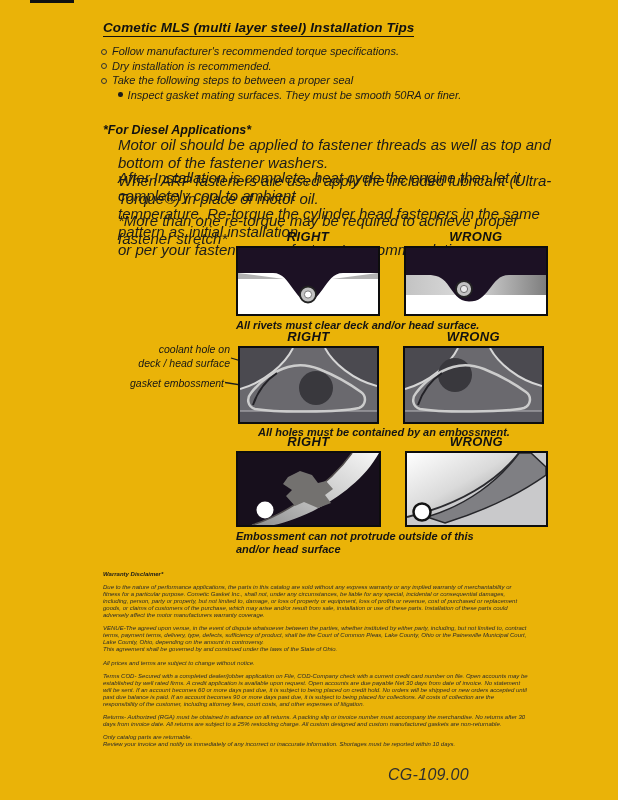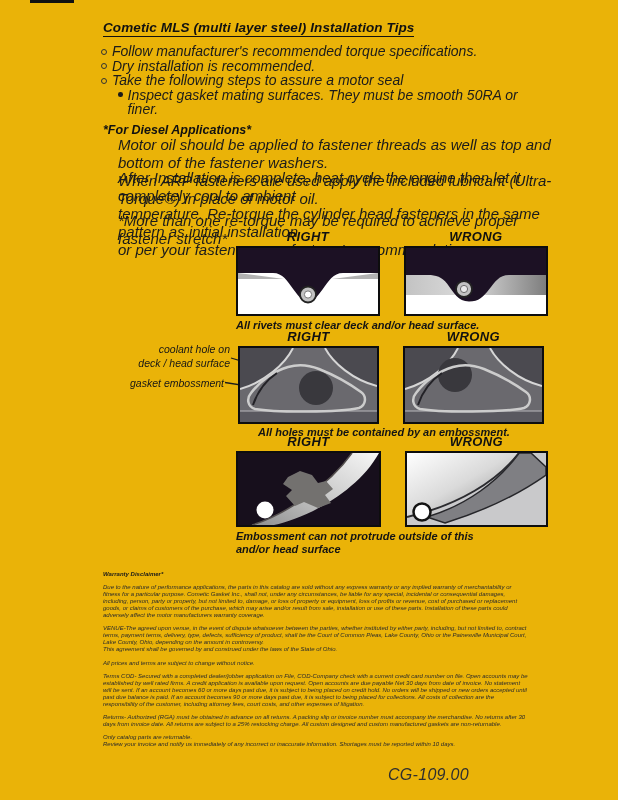--- a/index.html
+++ b/index.html
@@ -2,21 +2,21 @@
 <html><head>
 <meta charset="utf-8">
 <style>
   html,body{margin:0;padding:0;background:#ffffff;}
   .page{position:relative;width:618px;height:800px;background:#eab308;overflow:hidden;
         font-family:"Liberation Sans","DejaVu Sans",sans-serif;color:#1b1b1b;font-style:italic;}
   .abs{position:absolute;}
   .crop-mark{left:30px;top:0;width:44px;height:3px;background:#111;}
   .title{left:103px;top:20px;font-size:13.5px;font-weight:bold;color:#111;
          border-bottom:1.6px solid #111;padding-bottom:1px;letter-spacing:.1px;}
-  .tips{left:101px;top:44px;width:440px;font-size:14px;line-height:14.6px;}
+  .tips{left:101px;top:44px;width:440px;font-size:11px;line-height:14.6px;}
   .tip-line{display:flex;align-items:flex-start;}
   .ring{flex:0 0 auto;width:4px;height:4px;border:1.1px solid #333;border-radius:50%;
         margin:4.5px 5px 0 0;}
   .sub{margin-left:17px;}
   .dot{flex:0 0 auto;width:4.6px;height:4.6px;background:#1b1b1b;border-radius:50%;
        margin:4.5px 5px 0 0;}
   .diesel-h{left:103px;top:123px;font-size:12.5px;font-weight:bold;color:#111;}
   .para{left:118px;width:436px;font-size:15px;line-height:18px;white-space:pre-line;}
   .p1{top:136px;} .p2{top:169px;} .p3{top:212px;}
   .figrow{position:absolute;}
@@ -53,21 +53,21 @@
     <div class="tip-line">
       <span class="ring"></span>
       <span>Follow manufacturer's recommended torque specifications.</span>
     </div>
     <div class="tip-line">
       <span class="ring"></span>
       <span>Dry installation is recommended.</span>
     </div>
     <div class="tip-line">
       <span class="ring"></span>
-      <span>Take the following steps to assure a motor seal</span>
+      <span>Take the following steps to between a proper seal</span>
     </div>
     <div class="tip-line sub">
       <span class="dot"></span>
       <span>Inspect gasket mating surfaces.  They must be smooth 50RA or finer.</span>
     </div>
   </div>
 
   <div class="abs diesel-h">*For Diesel Applications*</div>
   <div class="abs para p1">Motor oil should be applied to fastener threads as well as top and bottom of the fastener washers.
 When ARP fasteners are used apply the included lubricant (Ultra-Torque®) in place of motor oil.</div>

